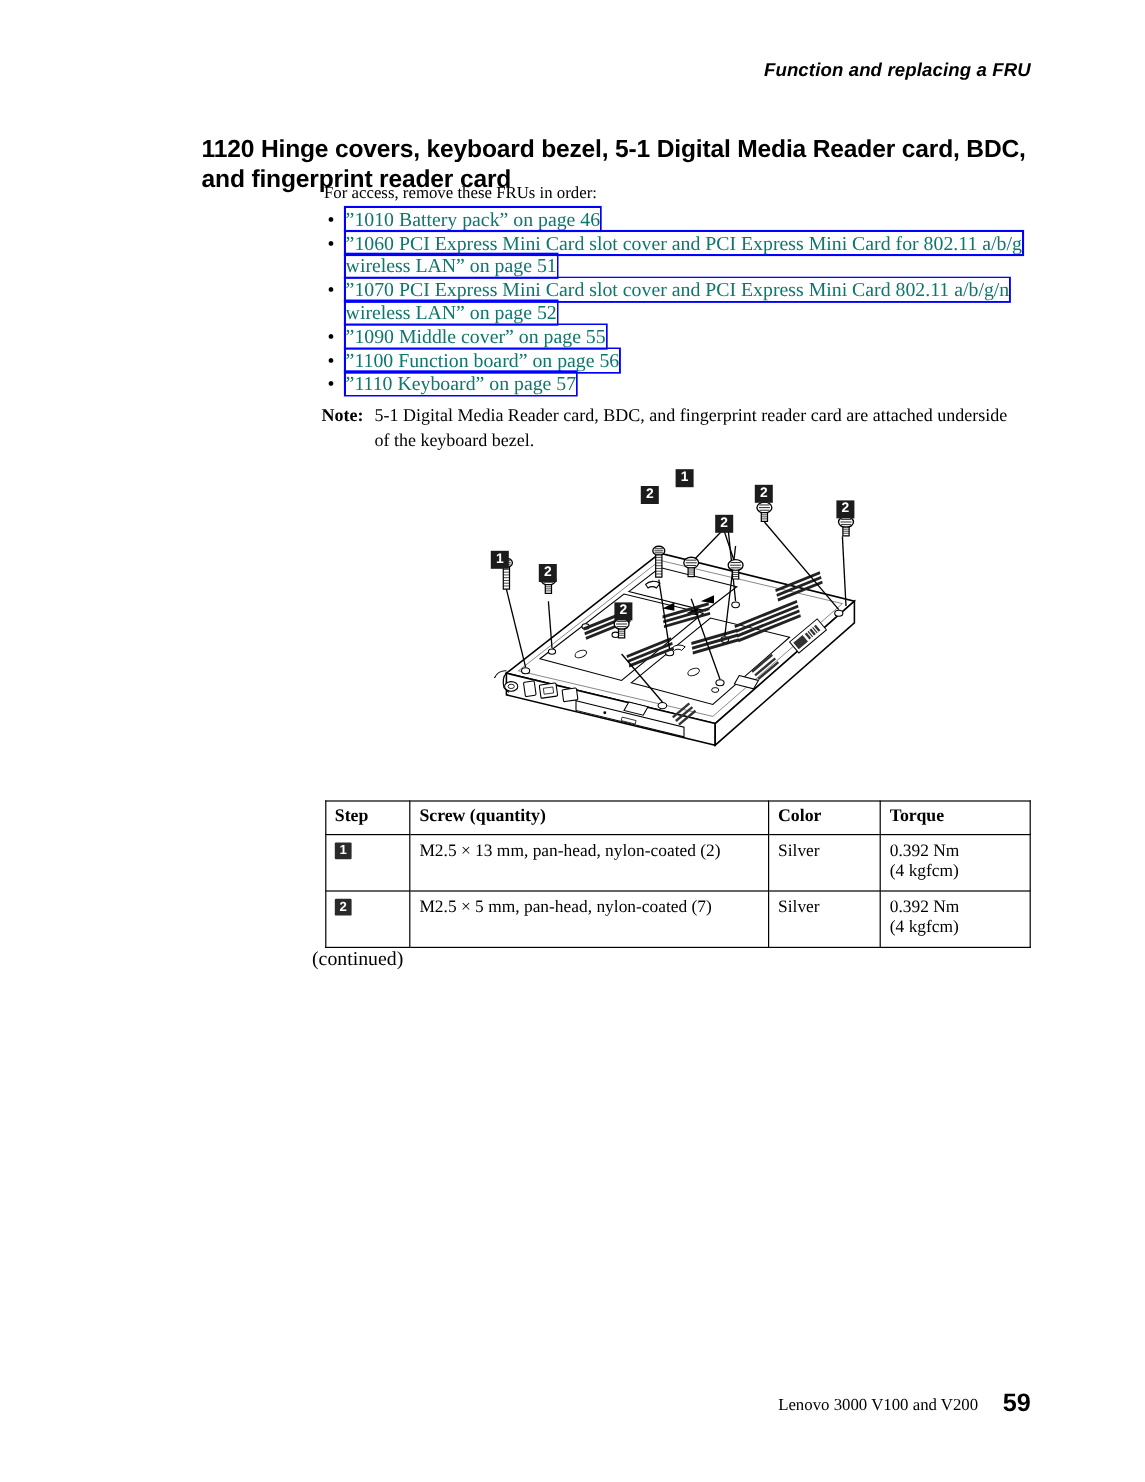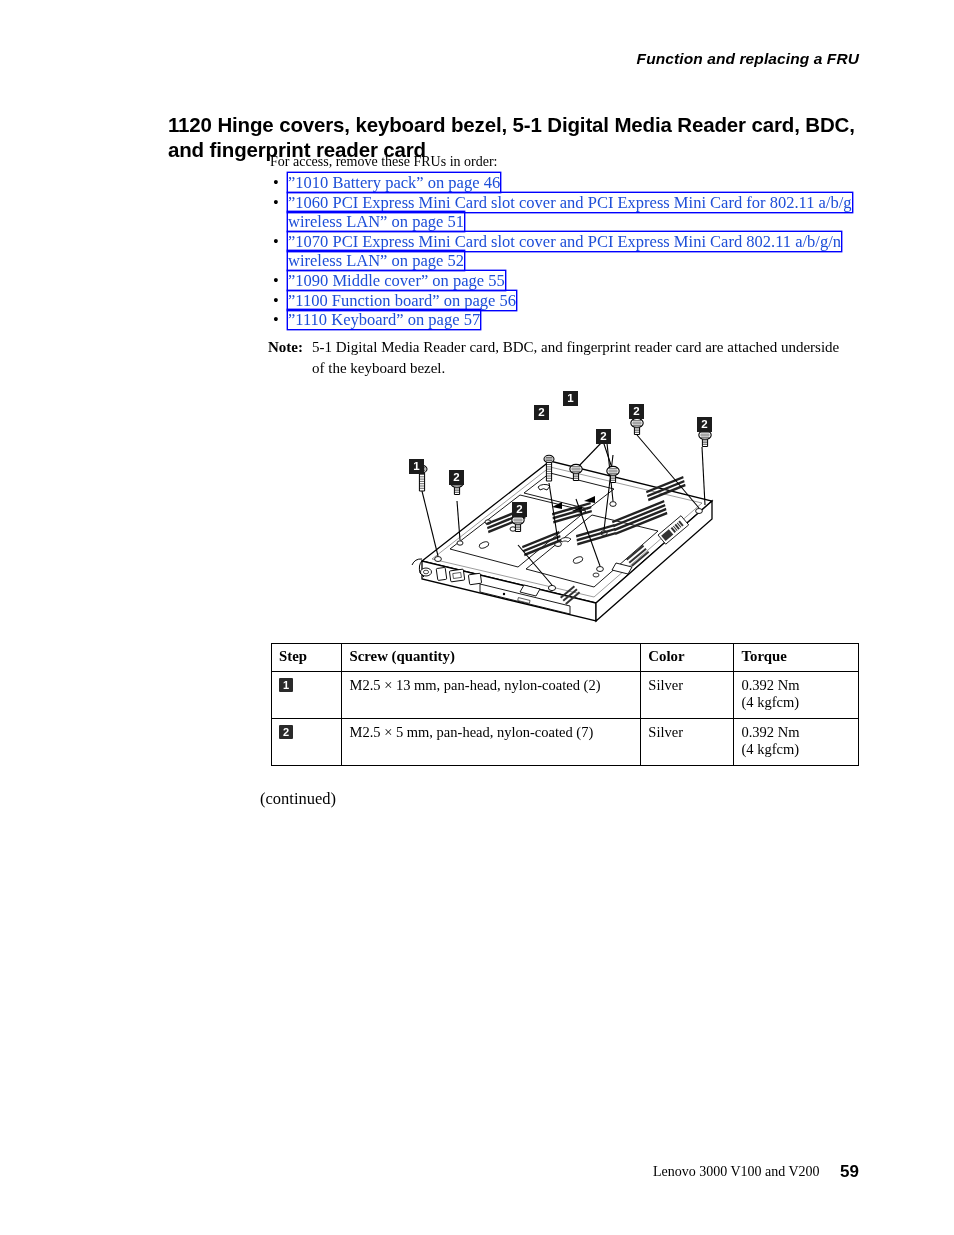--- a/index.html
+++ b/index.html
@@ -70,21 +70,21 @@
   }
   ul.fru-list > li .bullet {
     position: absolute;
     left: 3px;
     top: 0px;
     font-size: 16.5px;
     line-height: 19.6px;
   }
   
   .xref {
-    color: #1d4ed8;
+    color: #0f766e;
     text-decoration: none;
     box-decoration-break: clone;
     -webkit-box-decoration-break: clone;
     box-shadow: 0 0 0 1.4px #0000ff;
     display: inline;
     line-height: 19.6px;
   }
 
   
   .note-block {
@@ -111,21 +111,21 @@
     top: 383px;
     width: 340px;
     height: 252px;
   }
   .figure svg { display: block; }
 
   
   table.screw-table {
     position: absolute;
     left: 271px;
-    top: 643px;
+    top: 667px;
     width: 588px;
     border-collapse: collapse;
     font-size: 14.5px;
   }
   table.screw-table th,
   table.screw-table td {
     border: 1.2px solid #000000;
     text-align: left;
     vertical-align: top;
     padding: 5px 7px 6px 7px;
@@ -171,21 +171,21 @@
   .footer {
     position: absolute;
     bottom: 53px;
     right: 95px;
     white-space: nowrap;
     font-size: 14px;
   }
   .footer .page-number {
     font-family: "Liberation Sans", "DejaVu Sans", sans-serif;
     font-weight: bold;
-    font-size: 17px;
+    font-size: 21px;
     margin-left: 17px;
     vertical-align: -1px;
   }
 
   
   .fig-callout {
     position: absolute;
     background: #1c1c1c;
     color: #ffffff;
     font-family: "Liberation Sans", "DejaVu Sans", sans-serif;

